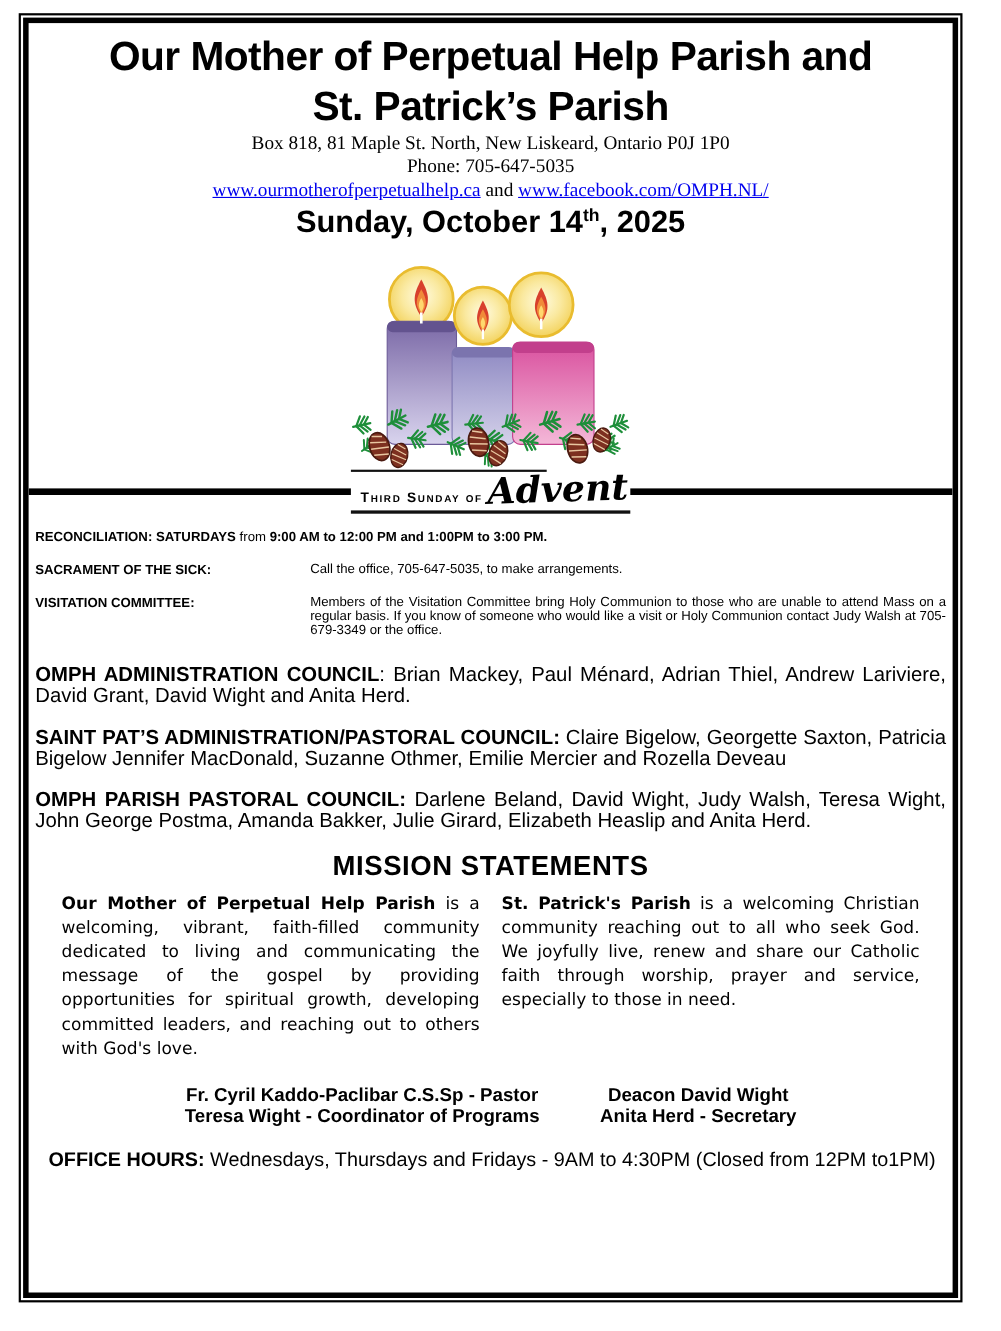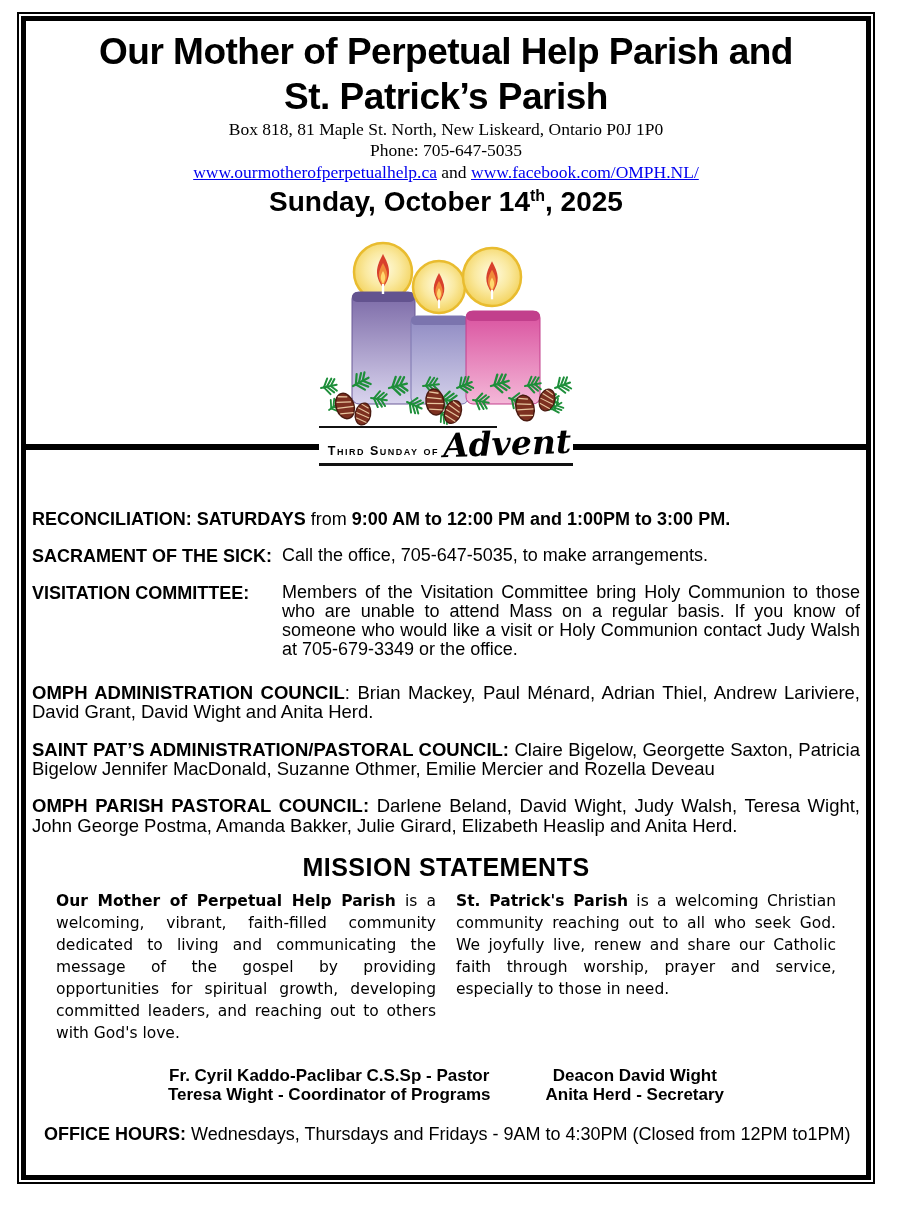--- a/index.html
+++ b/index.html
@@ -21,21 +21,21 @@
   .advent-area{position:relative;height:244px;margin-top:10px;}
   .section-divider{position:absolute;left:-6px;right:-6px;top:216px;height:6px;background:#000;}
   .advent-figure{position:relative;width:254px;margin:0 auto;background:#fff;z-index:1;padding-bottom:2px;}
   .advent-caption{position:relative;margin-top:-6px;padding:3px 2px 4px 6px;border-bottom:3px solid #111;}
   .caption-topline{position:absolute;top:0;left:0;width:70%;border-top:2px solid #111;}
   .caption-row{display:flex;align-items:baseline;justify-content:flex-end;gap:4px;}
   .caption-small{font-variant:small-caps;font-weight:bold;font-size:12.5px;letter-spacing:1.5px;white-space:nowrap;}
   .caption-script{font-family:"DejaVu Serif",serif;font-style:italic;font-weight:bold;font-size:33px;line-height:0.9;transform:rotate(-2deg);}
 
   
-  .notices{margin-top:37px;font-size:18px;}
+  .notices{margin-top:9px;font-size:12px;}
   .notice-line{margin-bottom:16px;}
   b{font-weight:bold;}
   .flexrow{display:flex;margin-bottom:16px;}
   .flexrow .lab{flex:0 0 250px;font-weight:bold;}
   .flexrow .txt{flex:1;text-align:justify;line-height:1.05;}
   .councils{margin-top:24px;font-size:18.5px;}
   .council{text-align:justify;line-height:1.05;margin-bottom:18px;}
 
   
   .mission{margin-top:14px;}

